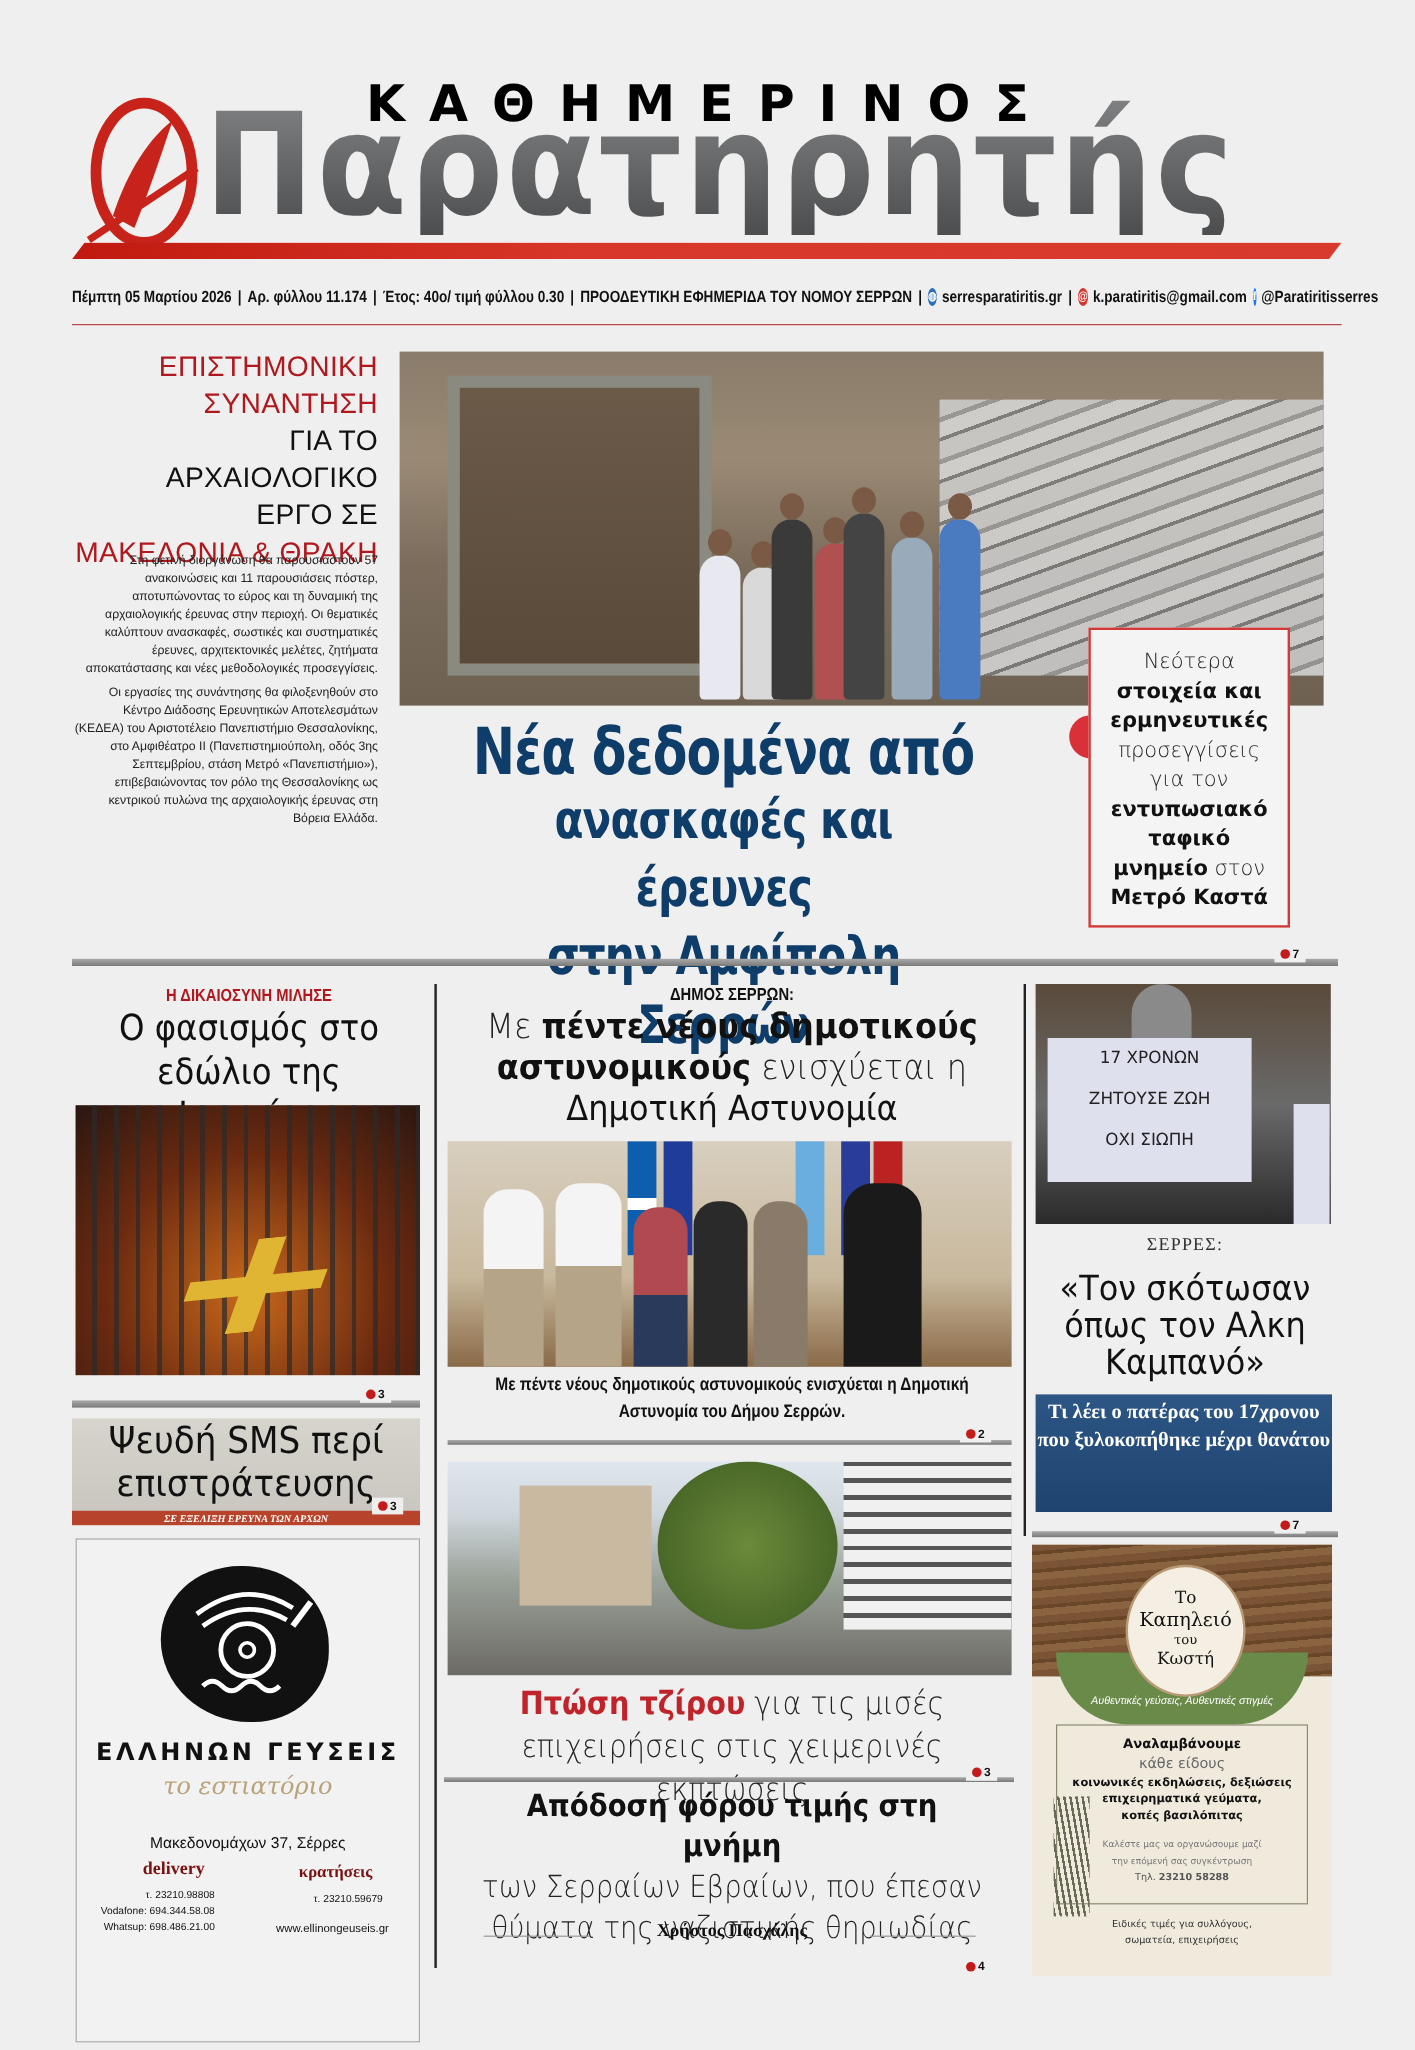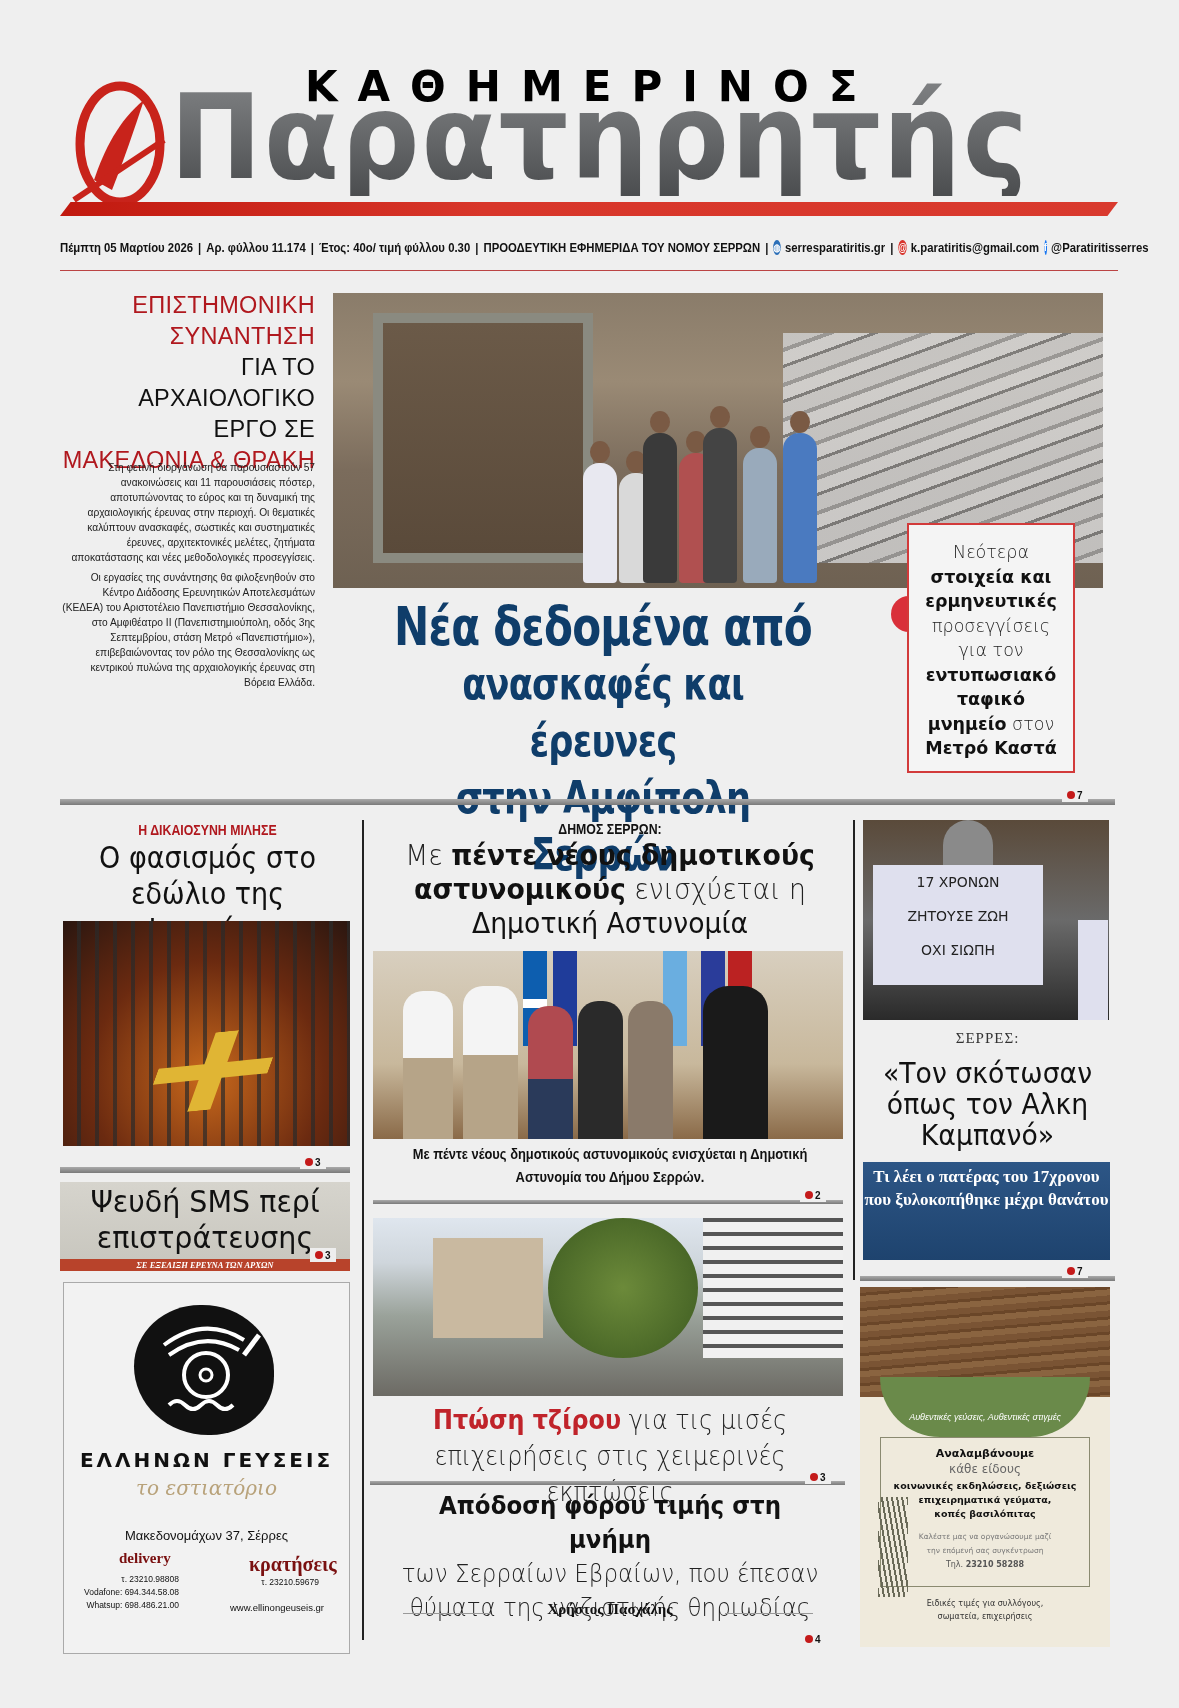--- a/index.html
+++ b/index.html
@@ -53,27 +53,27 @@
   .kicker { font-size: 14.5px; font-weight: 700; text-align: center; transform: scaleX(0.85); }
   .col1-title { left: 60px; top: 840px; width: 295px; text-align: center; font-size: 30px; line-height: 36px; font-family: "DejaVu Sans", sans-serif; transform: scaleX(0.9); }
   .prison { left: 63px; top: 921px; width: 287px; height: 225px; background: radial-gradient(circle at 50% 70%, #c9691c, #6b2a10 55%, #2a1610); overflow: hidden; }
   .bars { position: absolute; inset: 0; background: repeating-linear-gradient(90deg, transparent 0 14px, #2a2a2a 14px 18px); opacity: 0.7; }
   .swastika { position: absolute; left: 95px; top: 110px; width: 110px; height: 80px; background: #e0b534; transform: skewX(-25deg) rotate(-6deg); clip-path: polygon(40% 0, 60% 0, 60% 40%, 100% 40%, 100% 60%, 60% 60%, 60% 100%, 40% 100%, 40% 60%, 0 60%, 0 40%, 40% 40%); }
 
   .sms-box { left: 60px; top: 1182px; width: 290px; height: 88px; background: linear-gradient(#d6d4cd, #c7c5bd); }
   .sms-title { left: 60px; top: 1183px; width: 290px; text-align: center; font-size: 31px; line-height: 36px; font-family: "DejaVu Sans", sans-serif; transform: scaleX(0.92); }
   .sms-strip { left: 60px; top: 1259px; width: 290px; height: 12px; background: #b8432b; color: #fff; font-size: 8.5px; text-align: center; font-style: italic; font-weight: 700; line-height: 12px; font-family: "Liberation Serif", serif; }
 
-  .ad1 { left: 63px; top: 1282px; width: 287px; height: 372px; background: #f2f2f2; border: 1px solid #aaa; text-align: center; }
+  .ad1 { left: 63px; top: 1282px; width: 287px; height: 420px; background: #f2f2f2; border: 1px solid #aaa; text-align: center; }
   .ad1-logo { position: absolute; left: 70px; top: 22px; width: 140px; height: 130px; border-radius: 48% 52% 46% 54%; background: #111; }
   .ad1-name { position: absolute; left: 0; top: 165px; width: 100%; font-size: 20px; letter-spacing: 3px; font-weight: 700; font-family: "DejaVu Sans", sans-serif; }
   .ad1-script { position: absolute; left: 0; top: 193px; width: 100%; font-size: 20px; color: #b8a27a; font-style: italic; font-family: "DejaVu Serif", serif; }
   .ad1-addr { position: absolute; left: 0; top: 245px; width: 100%; font-size: 13px; }
   .ad1-del { position: absolute; left: 55px; top: 267px; font-size: 15px; color: #7a1010; font-weight: 700; font-family: "Liberation Serif", serif; }
-  .ad1-res { position: absolute; left: 185px; top: 270px; font-size: 20px; color: #7a1010; font-weight: 700; font-family: "Liberation Serif", serif; }
+  .ad1-res { position: absolute; left: 185px; top: 270px; font-size: 14px; color: #7a1010; font-weight: 700; font-family: "Liberation Serif", serif; }
   .ad1-small { position: absolute; font-size: 8.5px; line-height: 13px; text-align: right; }
 
   
   .center-title { left: 370px; top: 838px; width: 480px; text-align: center; font-size: 29px; line-height: 34px; font-family: "DejaVu Sans", sans-serif; transform: scaleX(0.92); }
   .center-title .lt { font-weight: 300; color: #222; }
   .council-photo { left: 373px; top: 951px; width: 470px; height: 188px; background: linear-gradient(180deg, #d8cfbf 0%, #c8b89c 60%, #8a6a48 100%); overflow: hidden; }
   .flag { position: absolute; top: 0; width: 24px; height: 95px; }
   .caption { left: 370px; top: 1142px; width: 480px; text-align: center; font-size: 15px; line-height: 23px; font-weight: 700; transform: scaleX(0.86); }
 
   .street-photo { left: 373px; top: 1218px; width: 470px; height: 178px; background: linear-gradient(180deg, #dfe6ee 0%, #cfd6dc 25%, #9aa29a 55%, #6c6a64 100%); overflow: hidden; }
@@ -298,20 +298,26 @@
 <div class="abs serres-box">Τι λέει ο πατέρας του 17χρονου που ξυλοκοπήθηκε μέχρι θανάτου</div>
 <div class="abs rule" style="left:860px;top:1276px;width:255px;height:5px;"></div>
 <div class="abs pg" style="left:1062px;top:1264px;height:14px;">
     <i></i>
     <span>7</span>
   </div>
 
 <div class="abs ad2">
   <div class="ad2-wood"></div>
   <div class="ad2-green"></div>
+  <div class="ad2-medal">
+    <div>Το</div>
+    <div style="font-size:16px">Καπηλειό</div>
+    <div style="font-size:11px">του</div>
+    <div>Κωστή</div>
+  </div>
   <div class="ad2-slogan">Αυθεντικές γεύσεις, Αυθεντικές στιγμές</div>
   <div class="ad2-inner"></div>
   <div class="ad2-text" style="top:160px;font-size:11px;font-weight:700;">Αναλαμβάνουμε</div>
   <div class="ad2-text" style="top:175px;font-size:12px;color:#666;">κάθε είδους</div>
   <div class="ad2-text" style="top:193px;font-size:9.5px;font-weight:700;">κοινωνικές εκδηλώσεις, δεξιώσεις</div>
   <div class="ad2-text" style="top:207px;font-size:9.5px;font-weight:700;">επιχειρηματικά γεύματα,</div>
   <div class="ad2-text" style="top:221px;font-size:9.5px;font-weight:700;">κοπές βασιλόπιτας</div>
   <div class="ad2-text" style="top:245px;font-size:7.5px;color:#777;">Καλέστε μας να οργανώσουμε μαζί</div>
   <div class="ad2-text" style="top:259px;font-size:7.5px;color:#777;">την επόμενή σας συγκέντρωση</div>
   <div class="ad2-text" style="top:273px;font-size:8px;color:#555;"><span>Τηλ.</span> <b>23210 58288</b></div>

